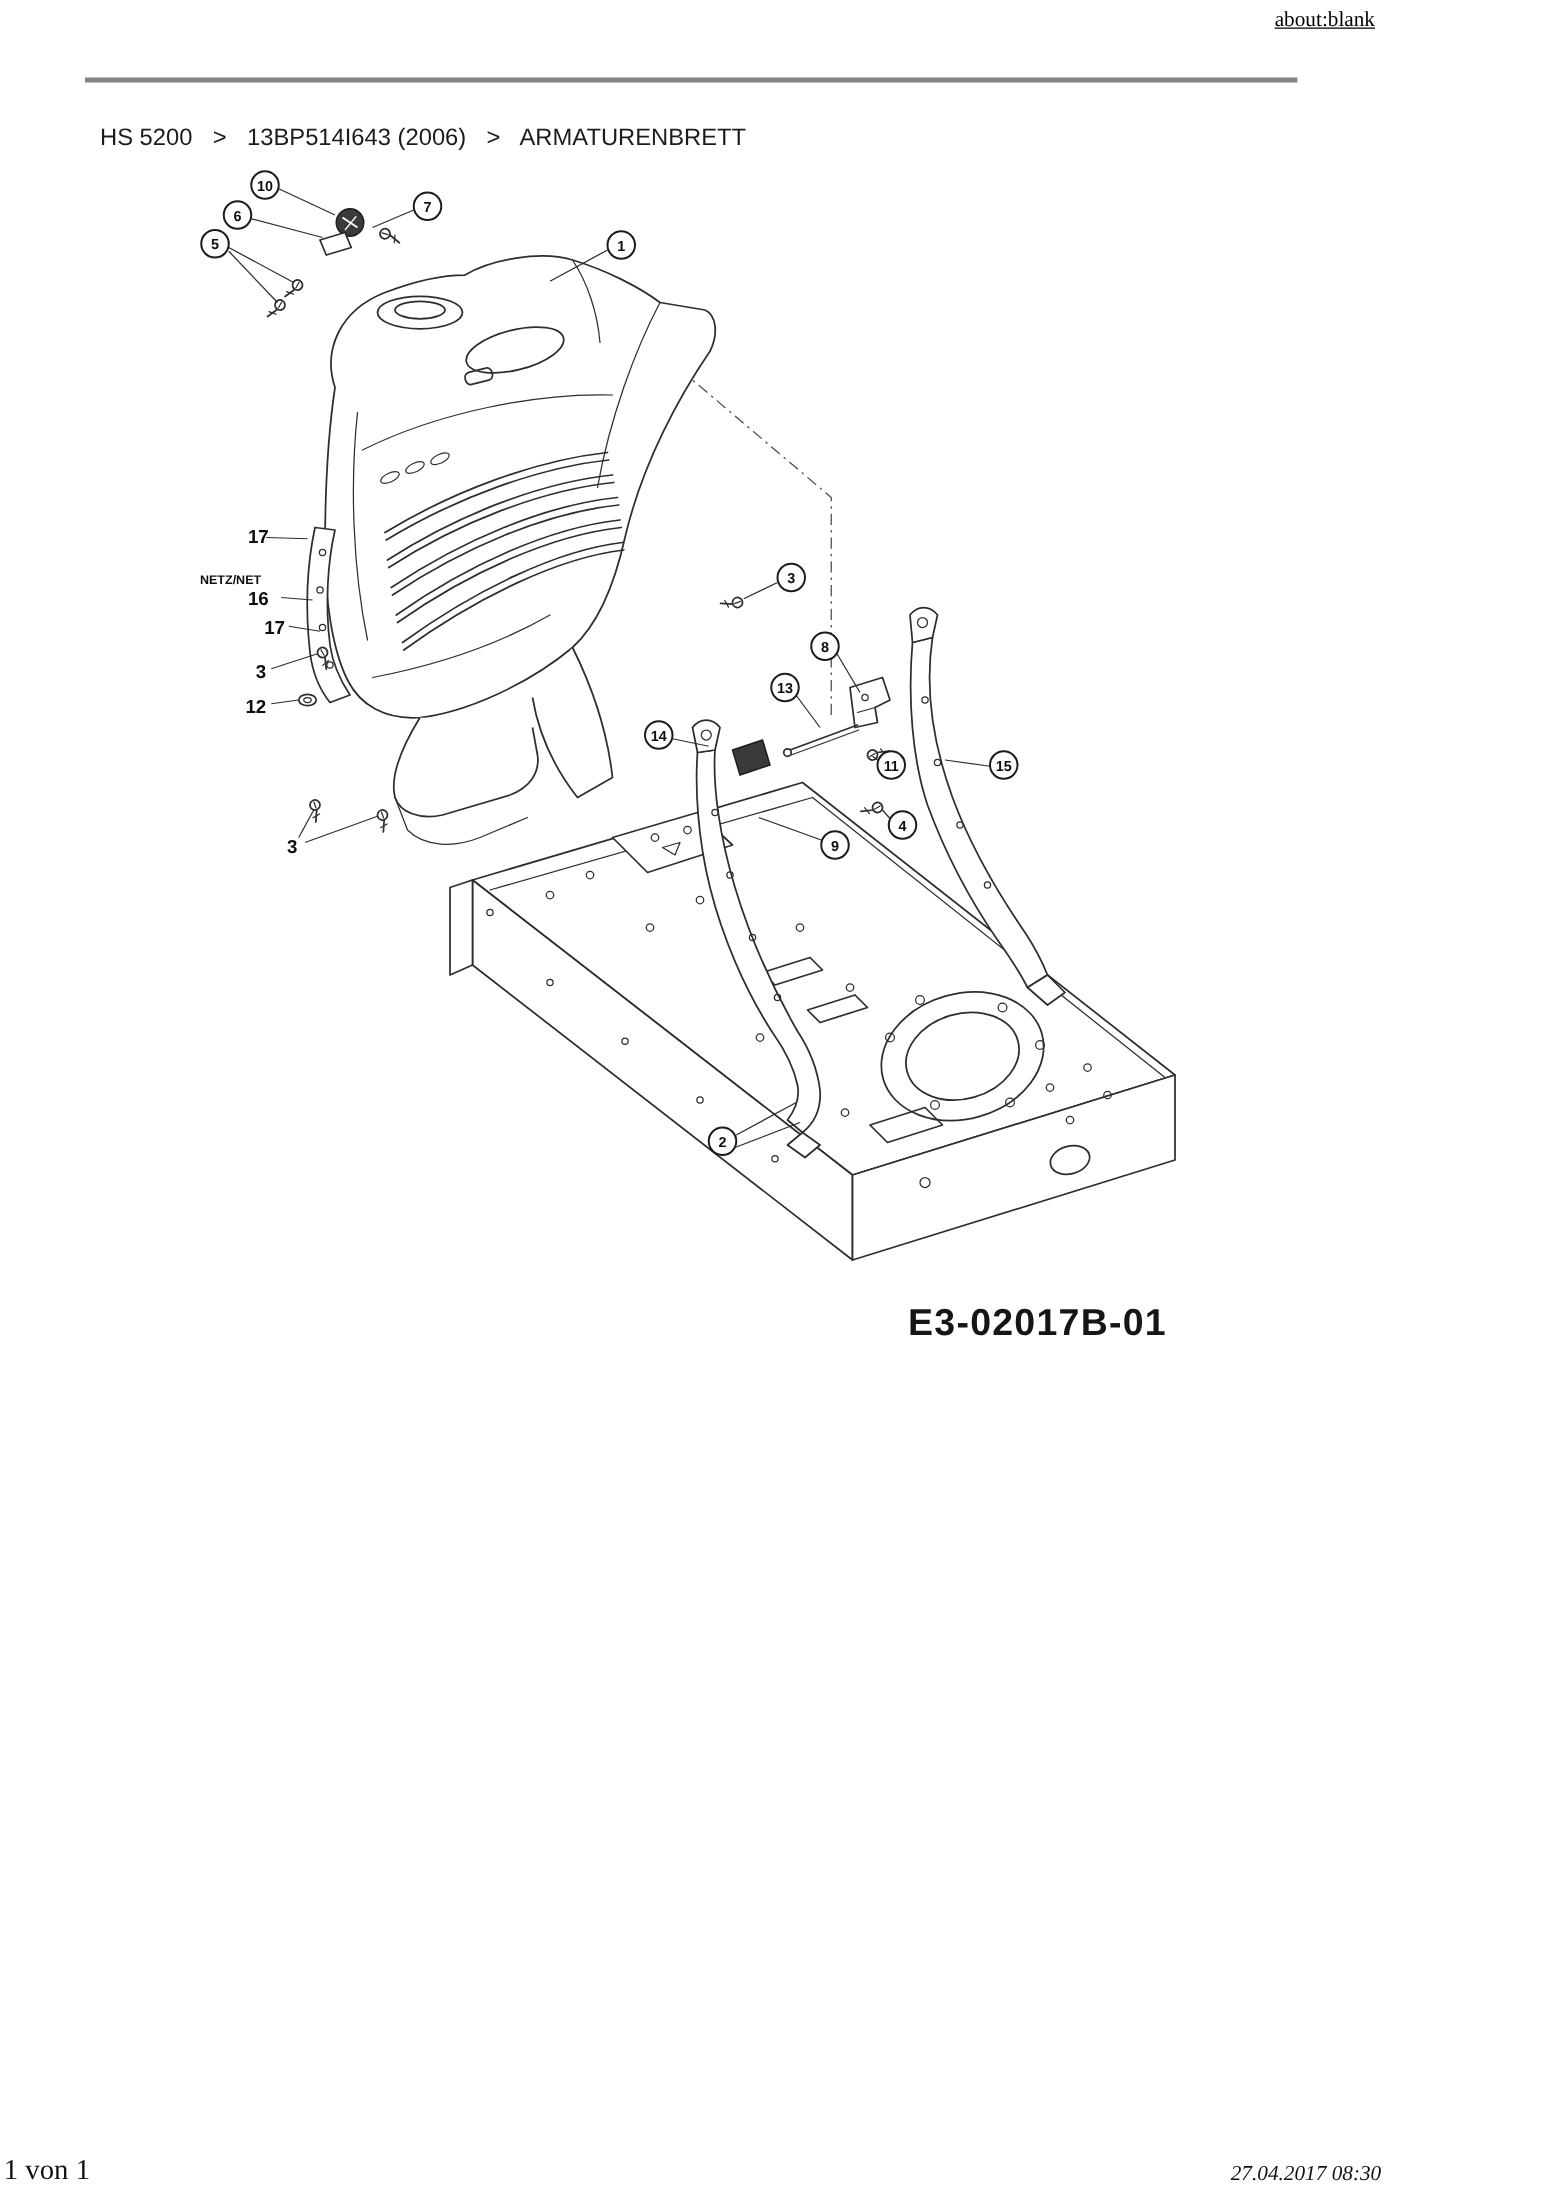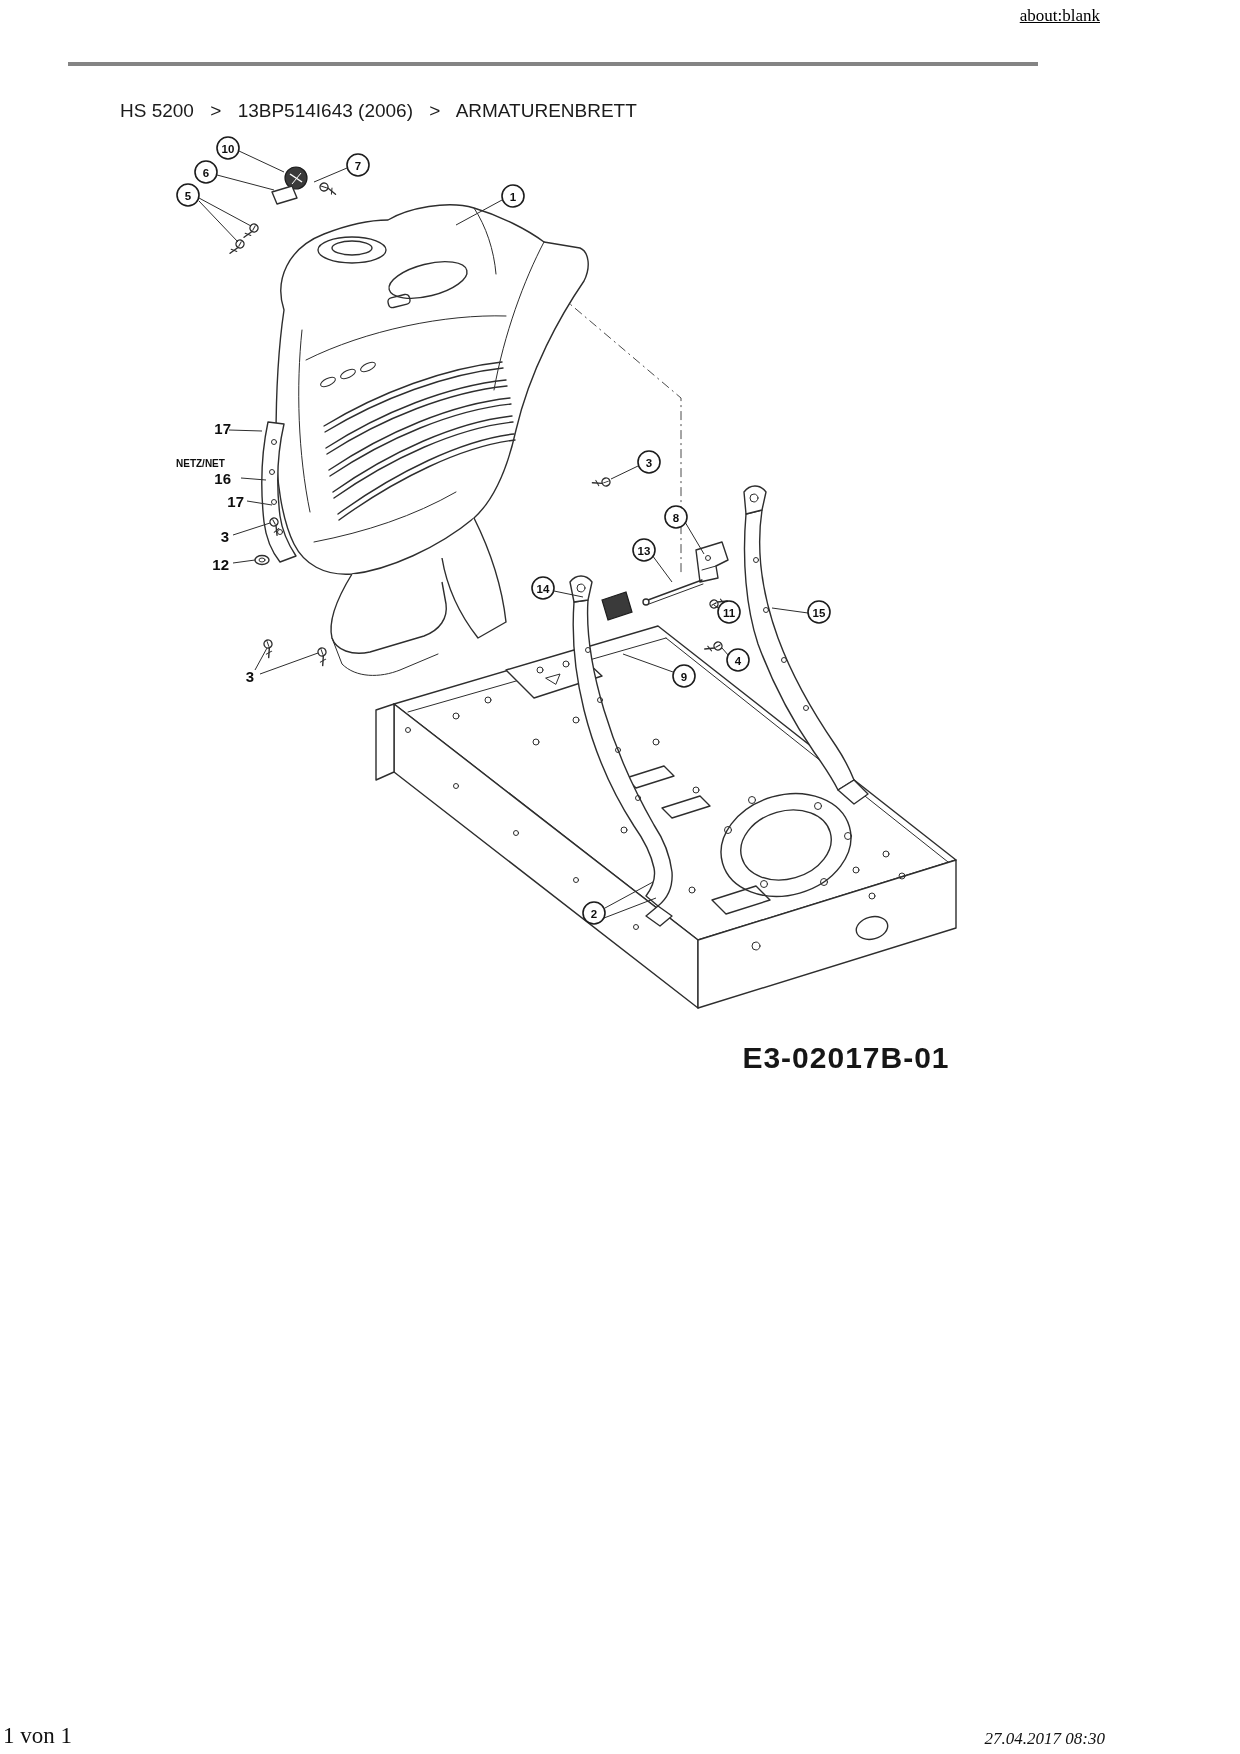--- a/index.html
+++ b/index.html
@@ -3,25 +3,25 @@
 <meta charset="utf-8">
 <style>
   html,body{margin:0;padding:0;}
   body{
     width:1240px;height:1754px;position:relative;background:#ffffff;
     font-family:"Liberation Serif", serif;color:#111;overflow:hidden;
   }
   .header-url{position:absolute;top:6px;right:140px;font-size:17px;color:#000;text-decoration:underline;}
   .divider{position:absolute;left:68px;top:62px;width:970px;height:4px;background:#848484;}
   .breadcrumb{position:absolute;left:80px;top:100px;font-family:"Liberation Sans",sans-serif;
-    font-size:19px;color:#1b1b1b;white-space:nowrap;margin-left:40px;}
+    font-size:19px;color:#1b1b1b;white-space:nowrap;}
   .breadcrumb .sep{margin:0 11px;}
   .footer-left{position:absolute;left:3px;bottom:5px;font-size:23px;}
   .footer-right{position:absolute;right:135px;bottom:5px;font-size:17px;font-style:italic;}
-  .diagram-wrap{position:absolute;left:156px;top:130px;width:840px;height:990px;}
+  .diagram-wrap{position:absolute;left:140px;top:130px;width:840px;height:990px;}
 
   
   .ln{fill:none;stroke:#2e2e2e;stroke-width:1.4;stroke-linecap:round;stroke-linejoin:round;}
   .thin{stroke-width:1;}
   .fw{fill:#ffffff;stroke:#2e2e2e;stroke-width:1.4;stroke-linejoin:round;}
   .dark{fill:#3a3a3a;stroke:#1d1d1d;stroke-width:1.2;}
   .leader{stroke:#2e2e2e;stroke-width:1;fill:none;}
   .dashdot{fill:none;stroke:#4a4a4a;stroke-width:1;stroke-dasharray:9 4 2 4;}
   .callout circle{fill:#ffffff;stroke:#1c1c1c;stroke-width:1.6;}
   .callout text{font:bold 11.5px "Liberation Sans",sans-serif;fill:#0e0e0e;text-anchor:middle;}

